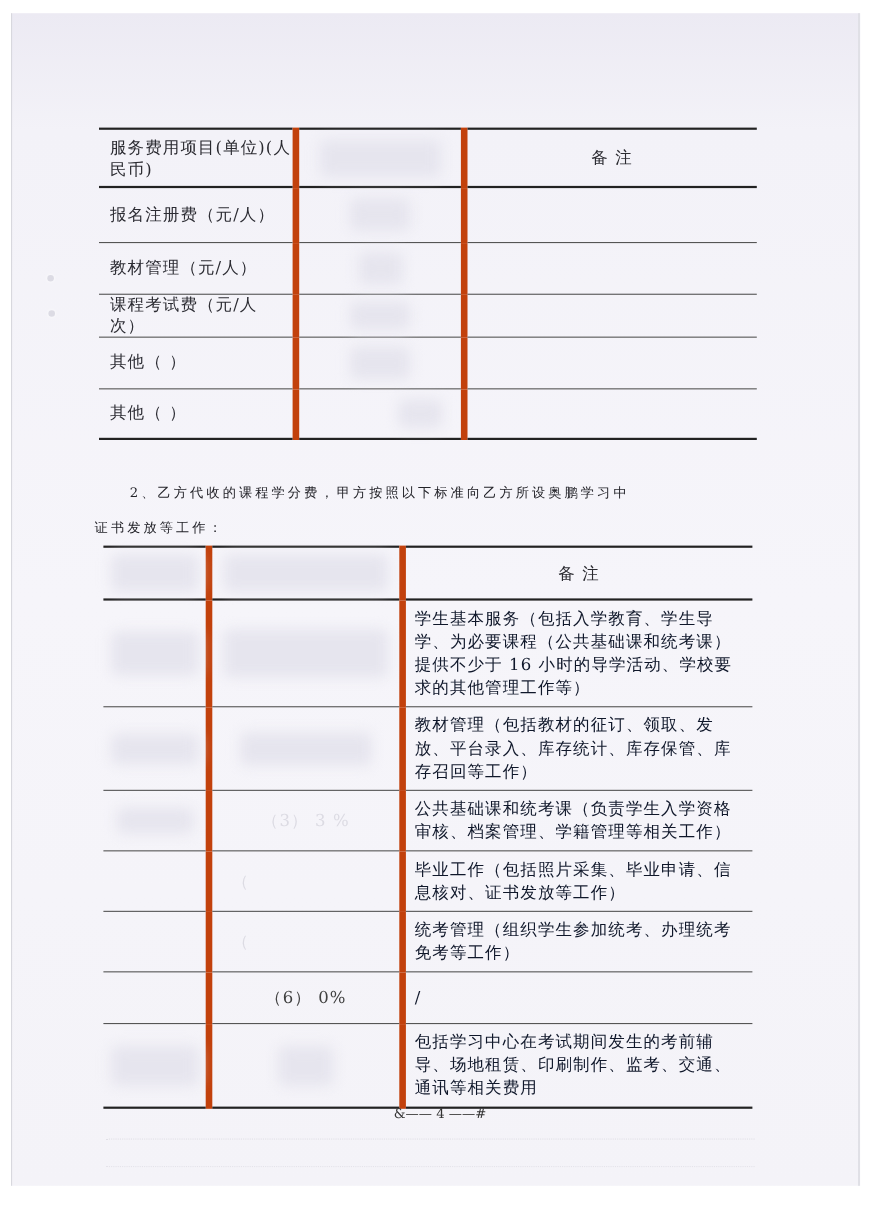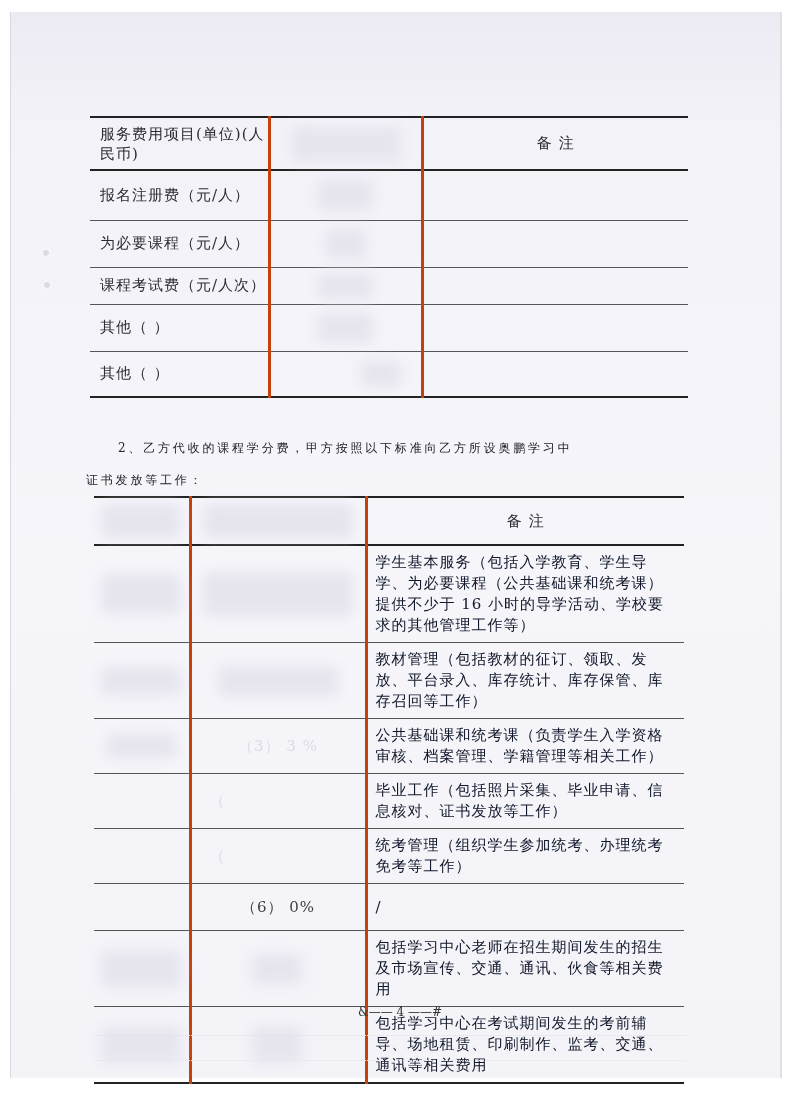--- a/index.html
+++ b/index.html
@@ -30,21 +30,21 @@
       border-collapse: collapse;
       table-layout: fixed;
     }
     table.grid td {
       border-bottom: 1px solid #555;
       vertical-align: middle;
       padding: 0;
       font-size: 15px;
       letter-spacing: 1px;
     }
-    table.grid td + td { border-left: 3px solid #c2410c; }
+    table.grid td + td { border-left: 6px solid #c2410c; }
     table.grid tr.head td { border-bottom: 2px solid #222; }
     table.grid tr:last-child td { border-bottom: 2px solid #222; }
     .t1 { left: 90px; top: 116px; width: 598px; border-top: 2px solid #222; }
     .t2 { left: 94px; top: 496px; width: 590px; border-top: 2px solid #222; }
     .lbl { padding-left: 10px !important; color: #2c2c33; }
     .hdr-label { padding-left: 10px !important; line-height: 20px; }
     .center { text-align: center; }
     .redact {
       display: block;
       margin: 0 auto;
@@ -106,21 +106,21 @@
     <td class="center">备  注</td>
   </tr>
   <tr style="height:50px;">
     <td class="lbl">报名注册费（元/人）</td>
     <td>
           <span class="redact" style="width:55px;height:30px;"></span>
         </td>
     <td></td>
   </tr>
   <tr style="height:47px;">
-    <td class="lbl">为必要课程（元/人）</td>
+    <td class="lbl">教材管理（元/人）</td>
     <td>
           <span class="redact" style="width:40px;height:30px;"></span>
         </td>
     <td></td>
   </tr>
   <tr style="height:37px;">
     <td class="lbl">课程考试费（元/人次）</td>
     <td>
           <span class="redact" style="width:55px;height:26px;"></span>
         </td>
@@ -195,29 +195,20 @@
   <tr style="height:46px;">
     <td></td>
     <td style="color:#dcdbe3;padding-left:18px;">（</td>
     <td class="note">统考管理（组织学生参加统考、办理统考免考等工作）</td>
   </tr>
   <tr style="height:47px;">
     <td></td>
     <td class="center" style="color:#404040;">（6）  0%</td>
     <td class="note">/</td>
   </tr>
-  <tr style="height:46px;">
-    <td>
-          <span class="redact" style="width:80px;height:36px;"></span>
-        </td>
-    <td>
-          <span class="redact" style="width:50px;height:30px;margin-left:60px;"></span>
-        </td>
-    <td class="note">包括学习中心老师在招生期间发生的招生及市场宣传、交通、通讯、伙食等相关费用</td>
-  </tr>
   <tr style="height:45px;">
     <td>
           <span class="redact" style="width:80px;height:36px;"></span>
         </td>
     <td>
           <span class="redact" style="width:50px;height:36px;margin-left:60px;"></span>
         </td>
     <td class="note">包括学习中心在考试期间发生的考前辅导、场地租赁、印刷制作、监考、交通、通讯等相关费用</td>
   </tr>
 </tbody>

